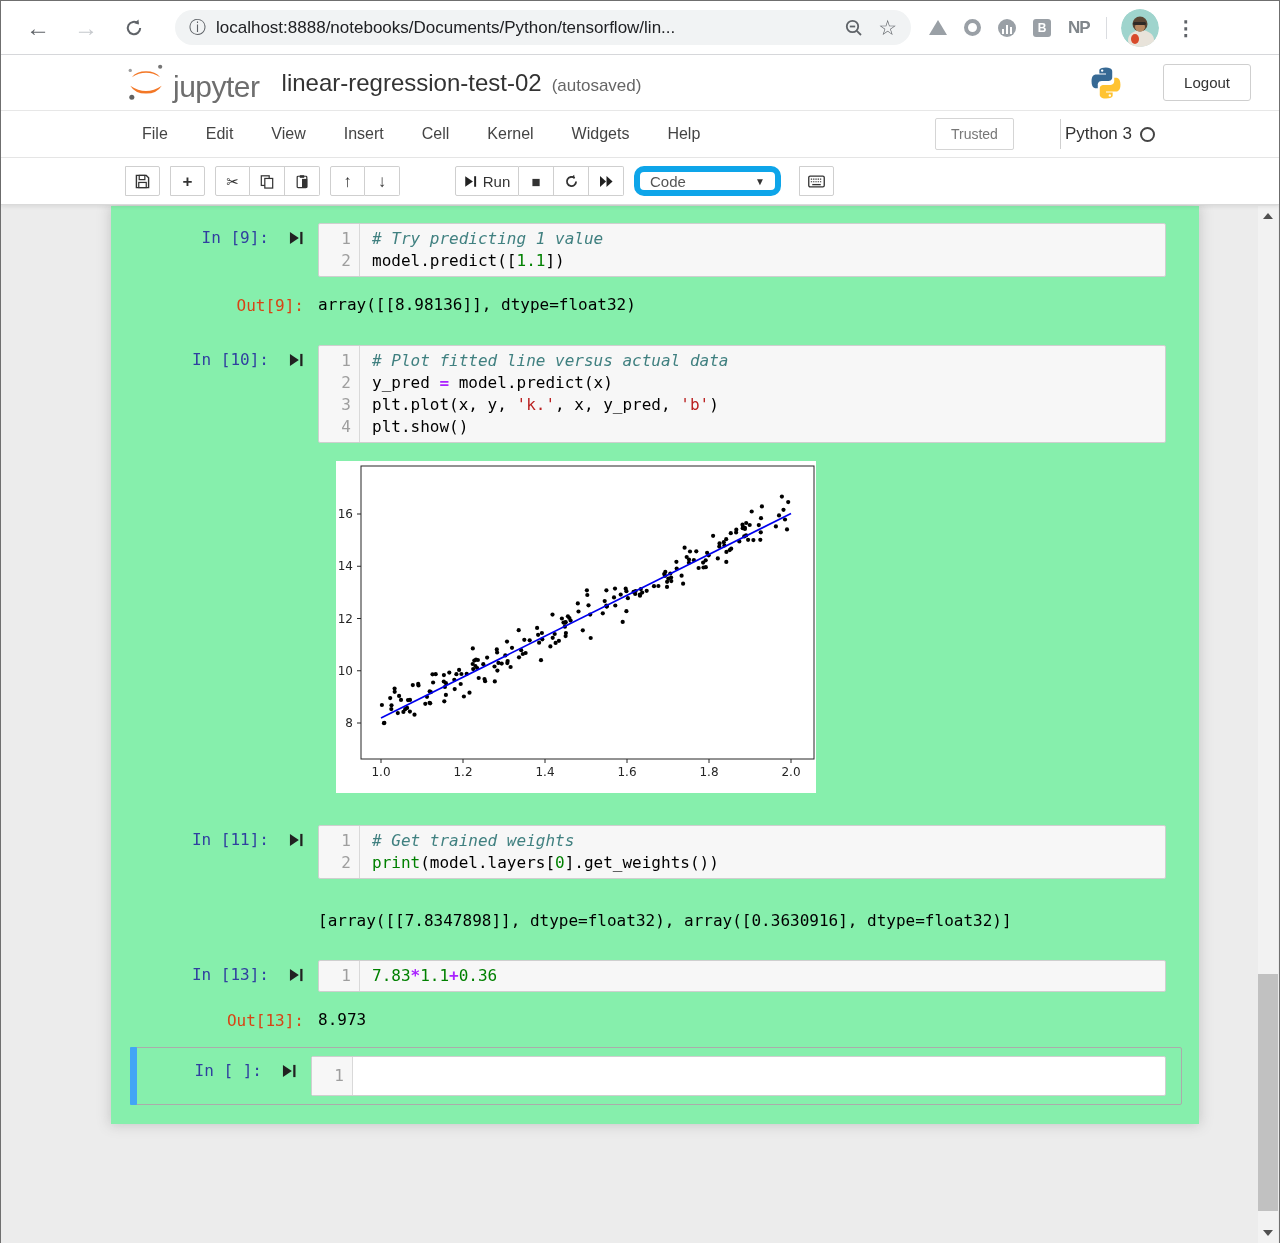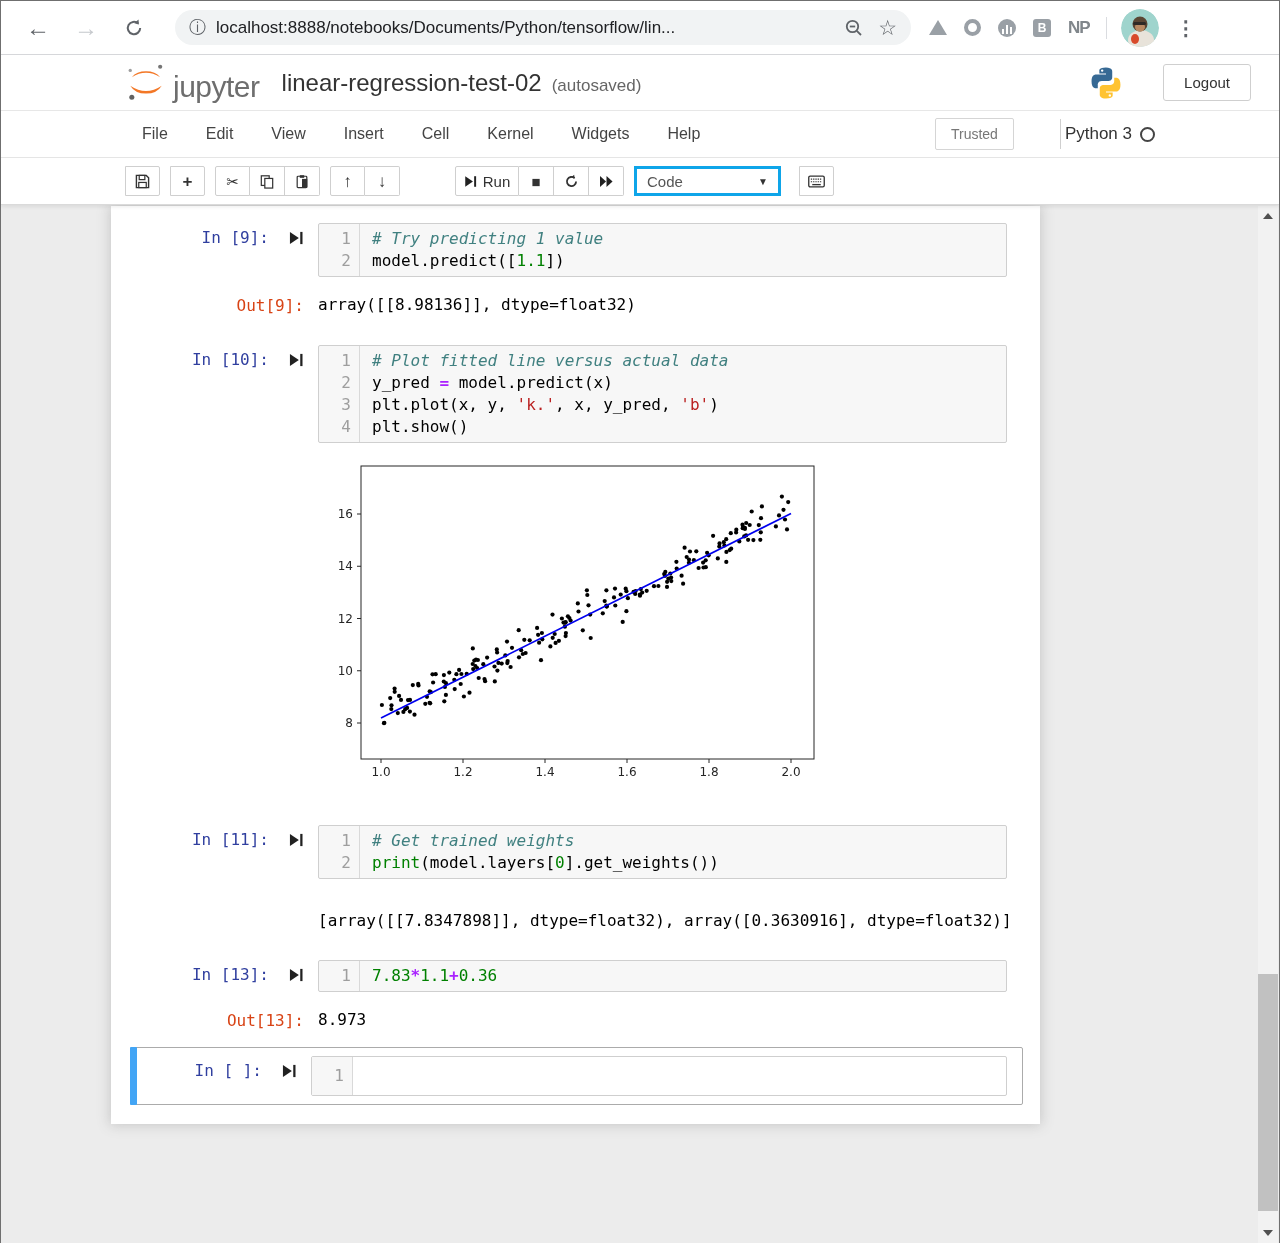--- a/index.html
+++ b/index.html
@@ -65,28 +65,28 @@
   .btn-group { display:flex; }
   .tb-btn { width:35px; height:30px; background:#fff; border:1px solid #cfcfcf; display:flex; align-items:center; justify-content:center;
             color:#333; font-size:14px; cursor:pointer; }
   .btn-group .tb-btn + .tb-btn { border-left:none; }
   .btn-group .tb-btn:first-child { border-radius:2px 0 0 2px; }
   .btn-group .tb-btn:last-child { border-radius:0 2px 2px 0; }
   .tb-btn.single { border-radius:2px; }
   .tb-btn.run-btn { width:64px; gap:6px; font-size:15px;margin-left:45px; }
   .tb-glyph { font-size:15px; line-height:1; }
   .tb-glyph.bold { font-weight:bold; font-size:17px; }
-  .cell-type-dd { width:147px; height:30px; border:3px solid #0ea5e9; border-radius:0; background:#fff; display:flex; align-items:center;
+  .cell-type-dd { width:147px; height:30px; border:6px solid #0ea5e9; border-radius:10px; background:#fff; display:flex; align-items:center;
                   padding:0 10px; font-size:15px; color:#555; cursor:pointer; }
   .dd-caret { margin-left:auto; font-size:10px; color:#333; }
   .kb-btn { margin-left:8px; }
 
   
   .nb-area { position:absolute; top:205px; left:0; right:0; bottom:0; background:#ececec; }
-  .nb-container { margin-left:110px; width:929px; background:#ffffff; padding:17px 0 19px 0;
+  .nb-container { margin-left:110px; width:1088px; background:#86efac; padding:17px 0 19px 0;
                   box-shadow:0 0 12px 1px rgba(87,87,87,0.25); }
 
   .cell { margin-top:28px; }
   #cells .cell:first-child { margin-top:0; }
   .cell-row { display:flex; align-items:flex-start; }
   .prompt-col { width:207px; flex:0 0 207px; display:flex; justify-content:flex-end; align-items:flex-start; padding:4px 14px 0 0; gap:20px; }
   .prompt { font-family:"DejaVu Sans Mono", monospace; font-size:16px; line-height:22px; white-space:pre; }
   .in-prompt { color:#303f9f; }
   .out-prompt { color:#d84315; }
   .run-cell-icon { margin-top:3px; flex:0 0 auto; cursor:pointer; }

